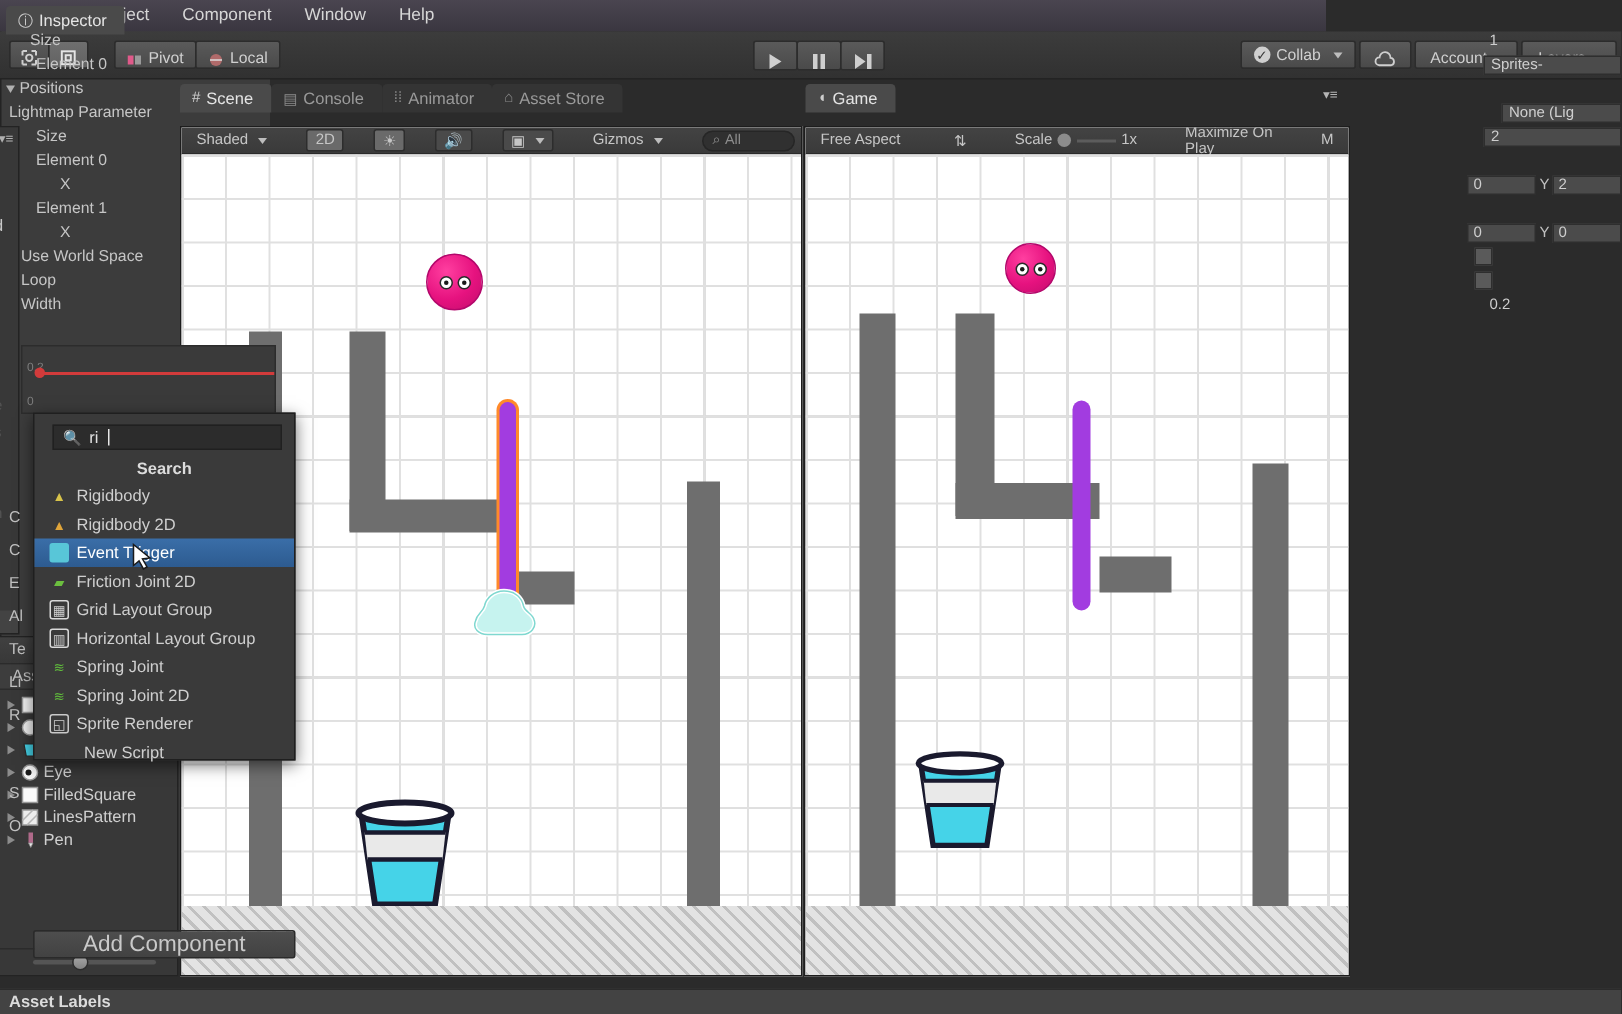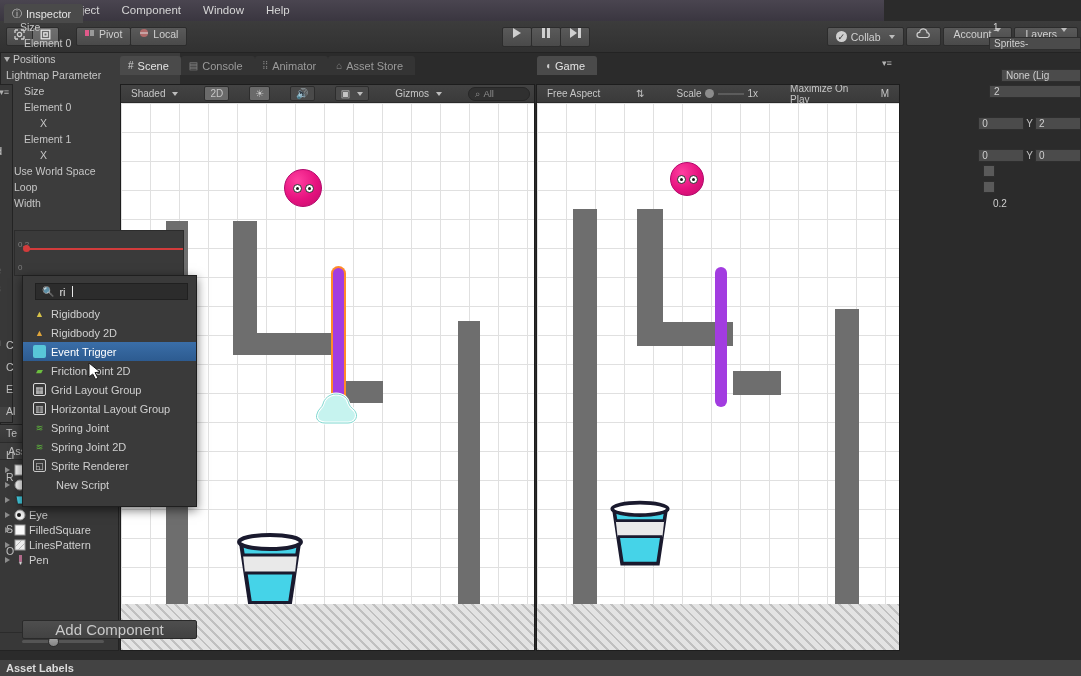--- a/index.html
+++ b/index.html
@@ -24,21 +24,21 @@
   
   .toolbar {
     position: absolute; left: 0; top: 21px; width: 1081px; height: 32px;
     background: linear-gradient(#3c3c3c, #313131);
     border-bottom: 1px solid #232323;
     display: flex; align-items: center;
   }
   .tbtn {
     height: 19px; min-width: 26px; background: linear-gradient(#5a5a5a,#4a4a4a);
     border: 1px solid #2c2c2c; border-radius: 2px;
-    display: flex; align-items: flex-start; justify-content: center;
+    display: flex; align-items: flex-end; justify-content: center;
     color: #d0d0d0; font-size: 10.5px; margin-right: -1px; padding: 0 6px;
   }
   .tbtn.on { background: linear-gradient(#6f6f6f,#626262); }
   .grp { display: flex; margin-left: 6px; }
   .pivotgrp { margin-left: 18px; }
   .pivotgrp .tbtn { padding: 0 8px; gap: 4px; }
   .playgrp { position: absolute; left: 496px; }
   .playgrp .tbtn { width: 30px; height: 20px; }
   .tri { width:0;height:0;border-left:8px solid #cfcfcf;border-top:5px solid transparent;border-bottom:5px solid transparent;}
   .pausebars { display:flex; gap:2px; }
@@ -619,20 +619,21 @@
         <div class="curveline"></div>
         <div class="curvedot"></div>
       </div>
 
       <div class="searchpop">
         <div class="searchfield">
           <span class="mag">🔍</span>
           <span class="txt">ri</span>
           <span class="caret-bar"></span>
         </div>
+        <div class="searchhdr">Search</div>
 
         <div class="sitem">
           <span class="ic" style="color:#d8c34a;">▲</span>
           <span>Rigidbody</span>
         </div>
         <div class="sitem">
           <span class="ic" style="color:#e0a53a;">▲</span>
           <span>Rigidbody 2D</span>
         </div>
         <div class="sitem sel">

